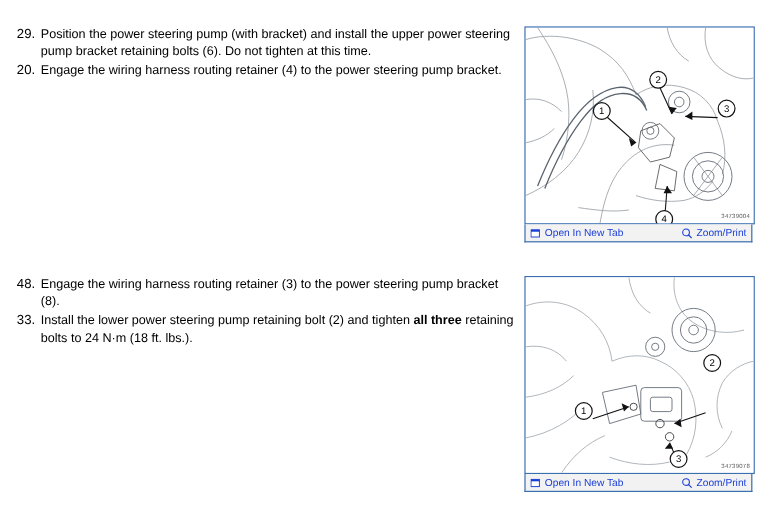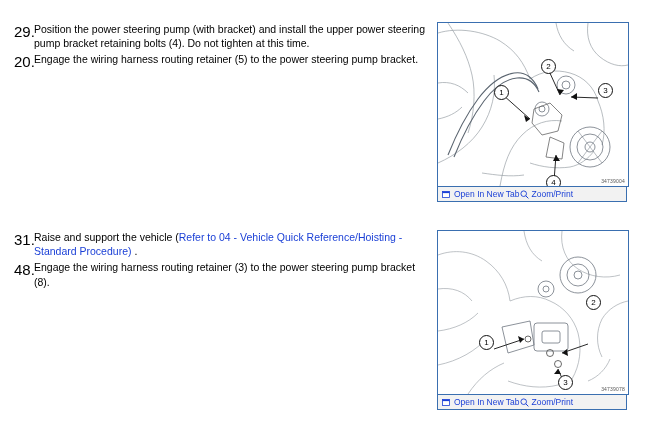--- a/index.html
+++ b/index.html
@@ -34,21 +34,21 @@
   .step {
     display: flex;
     align-items: flex-start;
     margin-bottom: 2px;
     line-height: 1.35;
   }
   .step-num {
     width: 20px;
     flex: 0 0 20px;
     text-align: left;
-    font-size: 15px;
+    font-size: 11px;
     color: #000;
   }
   .step-text {
     flex: 1 1 auto;
     font-size: 10.5px;
     color: #000;
   }
   .link {
     color: #1a3fd6;
     text-decoration: none;
@@ -73,20 +73,21 @@
   }
   .figure-toolbar {
     position: relative;
     width: 190px;
     height: 15px;
     border: 1px solid #3a6fb0;
     border-top: none;
     background: #f2f2f2;
     display: flex;
     align-items: center;
+    justify-content: space-between;
     padding: 0 4px;
     box-sizing: border-box;
   }
   .tb-item {
     display: flex;
     align-items: center;
     gap: 3px;
     font-size: 8.5px;
     color: #1a3fd6;
     cursor: pointer;
@@ -132,36 +133,36 @@
   }
 </style>
 </head>
 <body>
 
 <div class="page">
 
   <div class="text-block" id="block-1">
     <div class="step">
       <span class="step-num">29.</span>
-      <span class="step-text">Position the power steering pump (with bracket) and install the upper power steering pump bracket retaining bolts (4). Do not tighten at this time.</span>
+      <span class="step-text">Position the power steering pump (with bracket) and install the upper power steering pump bracket retaining bolts (6). Do not tighten at this time.</span>
     </div>
     <div class="step">
       <span class="step-num">20.</span>
-      <span class="step-text">Engage the wiring harness routing retainer (5) to the power steering pump bracket.</span>
+      <span class="step-text">Engage the wiring harness routing retainer (4) to the power steering pump bracket.</span>
     </div>
   </div>
 
   <div class="text-block" id="block-2">
-    <div class="step">
-      <span class="step-num">31.</span>
-      <span class="step-text"><span>Raise and support the vehicle (</span><a class="link" href="#">Refer to 04 - Vehicle Quick Reference/Hoisting - Standard Procedure)</a><span> .</span></span>
-    </div>
     <div class="step">
       <span class="step-num">48.</span>
       <span class="step-text">Engage the wiring harness routing retainer (3) to the power steering pump bracket (8).</span>
+    </div>
+    <div class="step">
+      <span class="step-num">33.</span>
+      <span class="step-text"><span>Install the lower power steering pump retaining bolt (2) and tighten </span><span class="bold">all three</span><span> retaining bolts to 24 N·m (18 ft. lbs.).</span></span>
     </div>
   </div>
 
   <div class="figure" id="figure-1">
     <div class="figure-image">
       <svg class="svg-layer" viewBox="0 0 190 163" xmlns="http://www.w3.org/2000/svg">
         <rect x="0" y="0" width="190" height="163" fill="#ffffff"></rect>
         <g stroke="#9aa0a6" stroke-width="0.7" fill="none">
           <path d="M0 10 C20 4, 45 8, 62 18 C78 28, 86 40, 92 56"></path>
           <path d="M10 0 C22 18, 30 34, 34 52 C38 70, 36 92, 30 110"></path>

